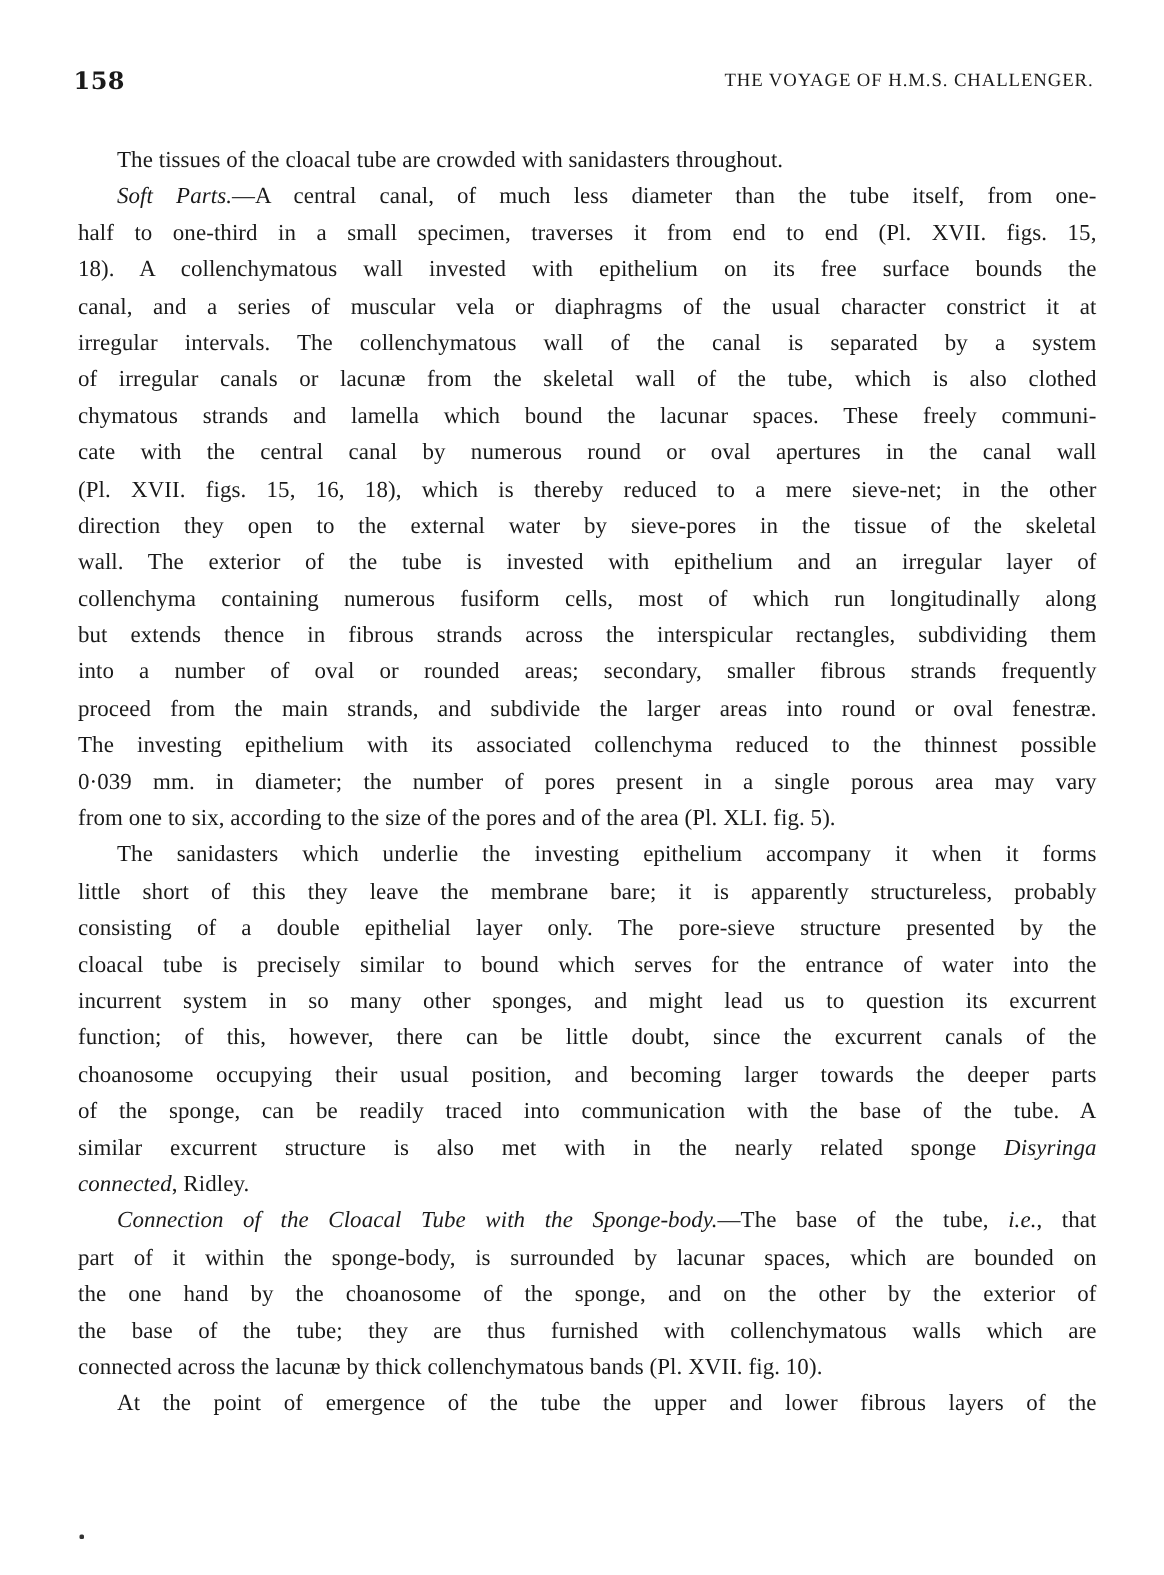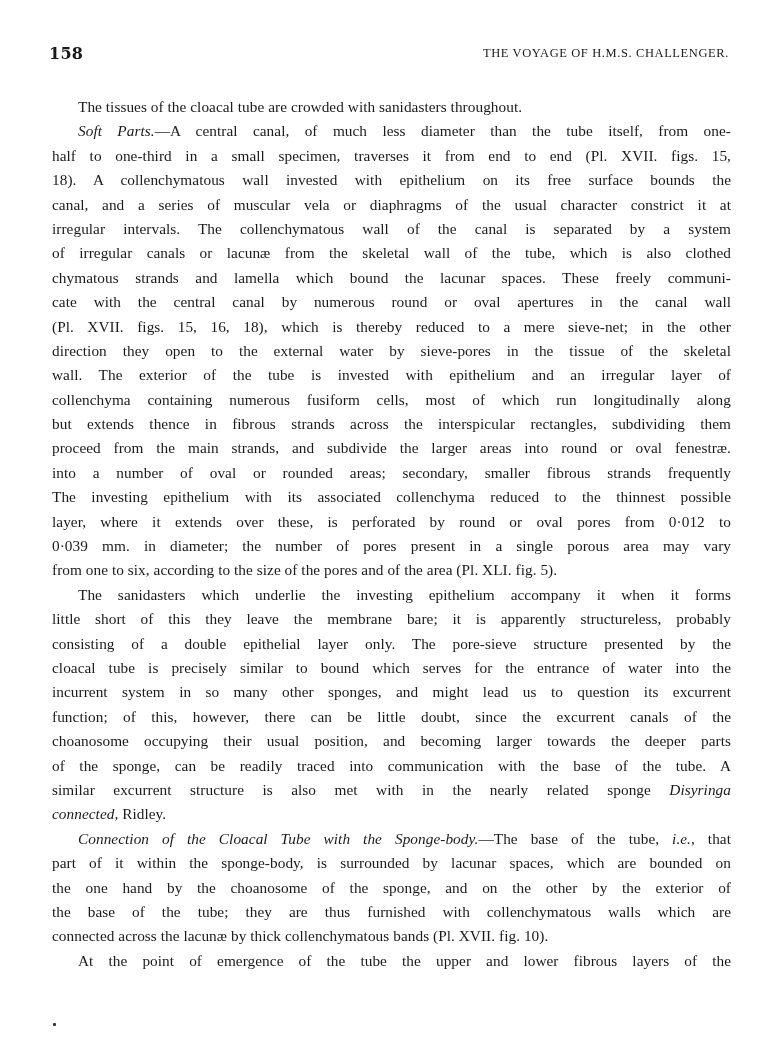--- a/index.html
+++ b/index.html
@@ -31,24 +31,23 @@
       <div class="line"><span>canal, and a series of muscular vela or diaphragms of the usual character constrict it at</span></div>
       <div class="line"><span>irregular intervals.  The collenchymatous wall of the canal is separated by a system</span></div>
       <div class="line"><span>of irregular canals or lacunæ from the skeletal wall of the tube, which is also clothed</span></div>
       <div class="line"><span>chymatous strands and lamella which bound the lacunar spaces.  These freely communi-</span></div>
       <div class="line"><span>cate with the central canal by numerous round or oval apertures in the canal wall</span></div>
       <div class="line"><span>(Pl. XVII. figs. 15, 16, 18), which is thereby reduced to a mere sieve-net; in the other</span></div>
       <div class="line"><span>direction they open to the external water by sieve-pores in the tissue of the skeletal</span></div>
       <div class="line"><span>wall.  The exterior of the tube is invested with epithelium and an irregular layer of</span></div>
       <div class="line"><span>collenchyma containing numerous fusiform cells, most of which run longitudinally along</span></div>
       <div class="line"><span>but extends thence in fibrous strands across the interspicular rectangles, subdividing them</span></div>
+      <div class="line"><span>into a number of oval or rounded areas; secondary, smaller fibrous strands frequently</span></div>
       <div class="line"><span>proceed from the main strands, and subdivide the larger areas into round or oval fenestræ.</span></div>
-      <div class="line"><span>into a number of oval or rounded areas; secondary, smaller fibrous strands frequently</span></div>
       <div class="line"><span>The investing epithelium with its associated collenchyma reduced to the thinnest possible</span></div>
-      <div class="line"><span>layer, where it extends over these, is perforated by round or oval pores from 0·012 to</span></div>
       <div class="line"><span>0·039 mm. in diameter;  the number of pores present in a single porous area may vary</span></div>
       <div class="line last"><span>from one to six, according to the size of the pores and of the area (Pl. XLI. fig. 5).</span></div>
       <div class="line indent"><span>The sanidasters which underlie the investing epithelium accompany it when it forms</span></div>
       <div class="line"><span>little short of this they leave the membrane bare; it is apparently structureless, probably</span></div>
       <div class="line"><span>consisting of a double epithelial layer only.  The pore-sieve structure presented by the</span></div>
       <div class="line"><span>cloacal tube is precisely similar to bound which serves for the entrance of water into the</span></div>
       <div class="line"><span>incurrent system in so many other sponges, and might lead us to question its excurrent</span></div>
       <div class="line"><span>function; of this, however, there can be little doubt, since the excurrent canals of the</span></div>
       <div class="line"><span>choanosome occupying their usual position, and becoming larger towards the deeper parts</span></div>
       <div class="line"><span>of the sponge, can be readily traced into communication with the base of the tube.  A</span></div>

